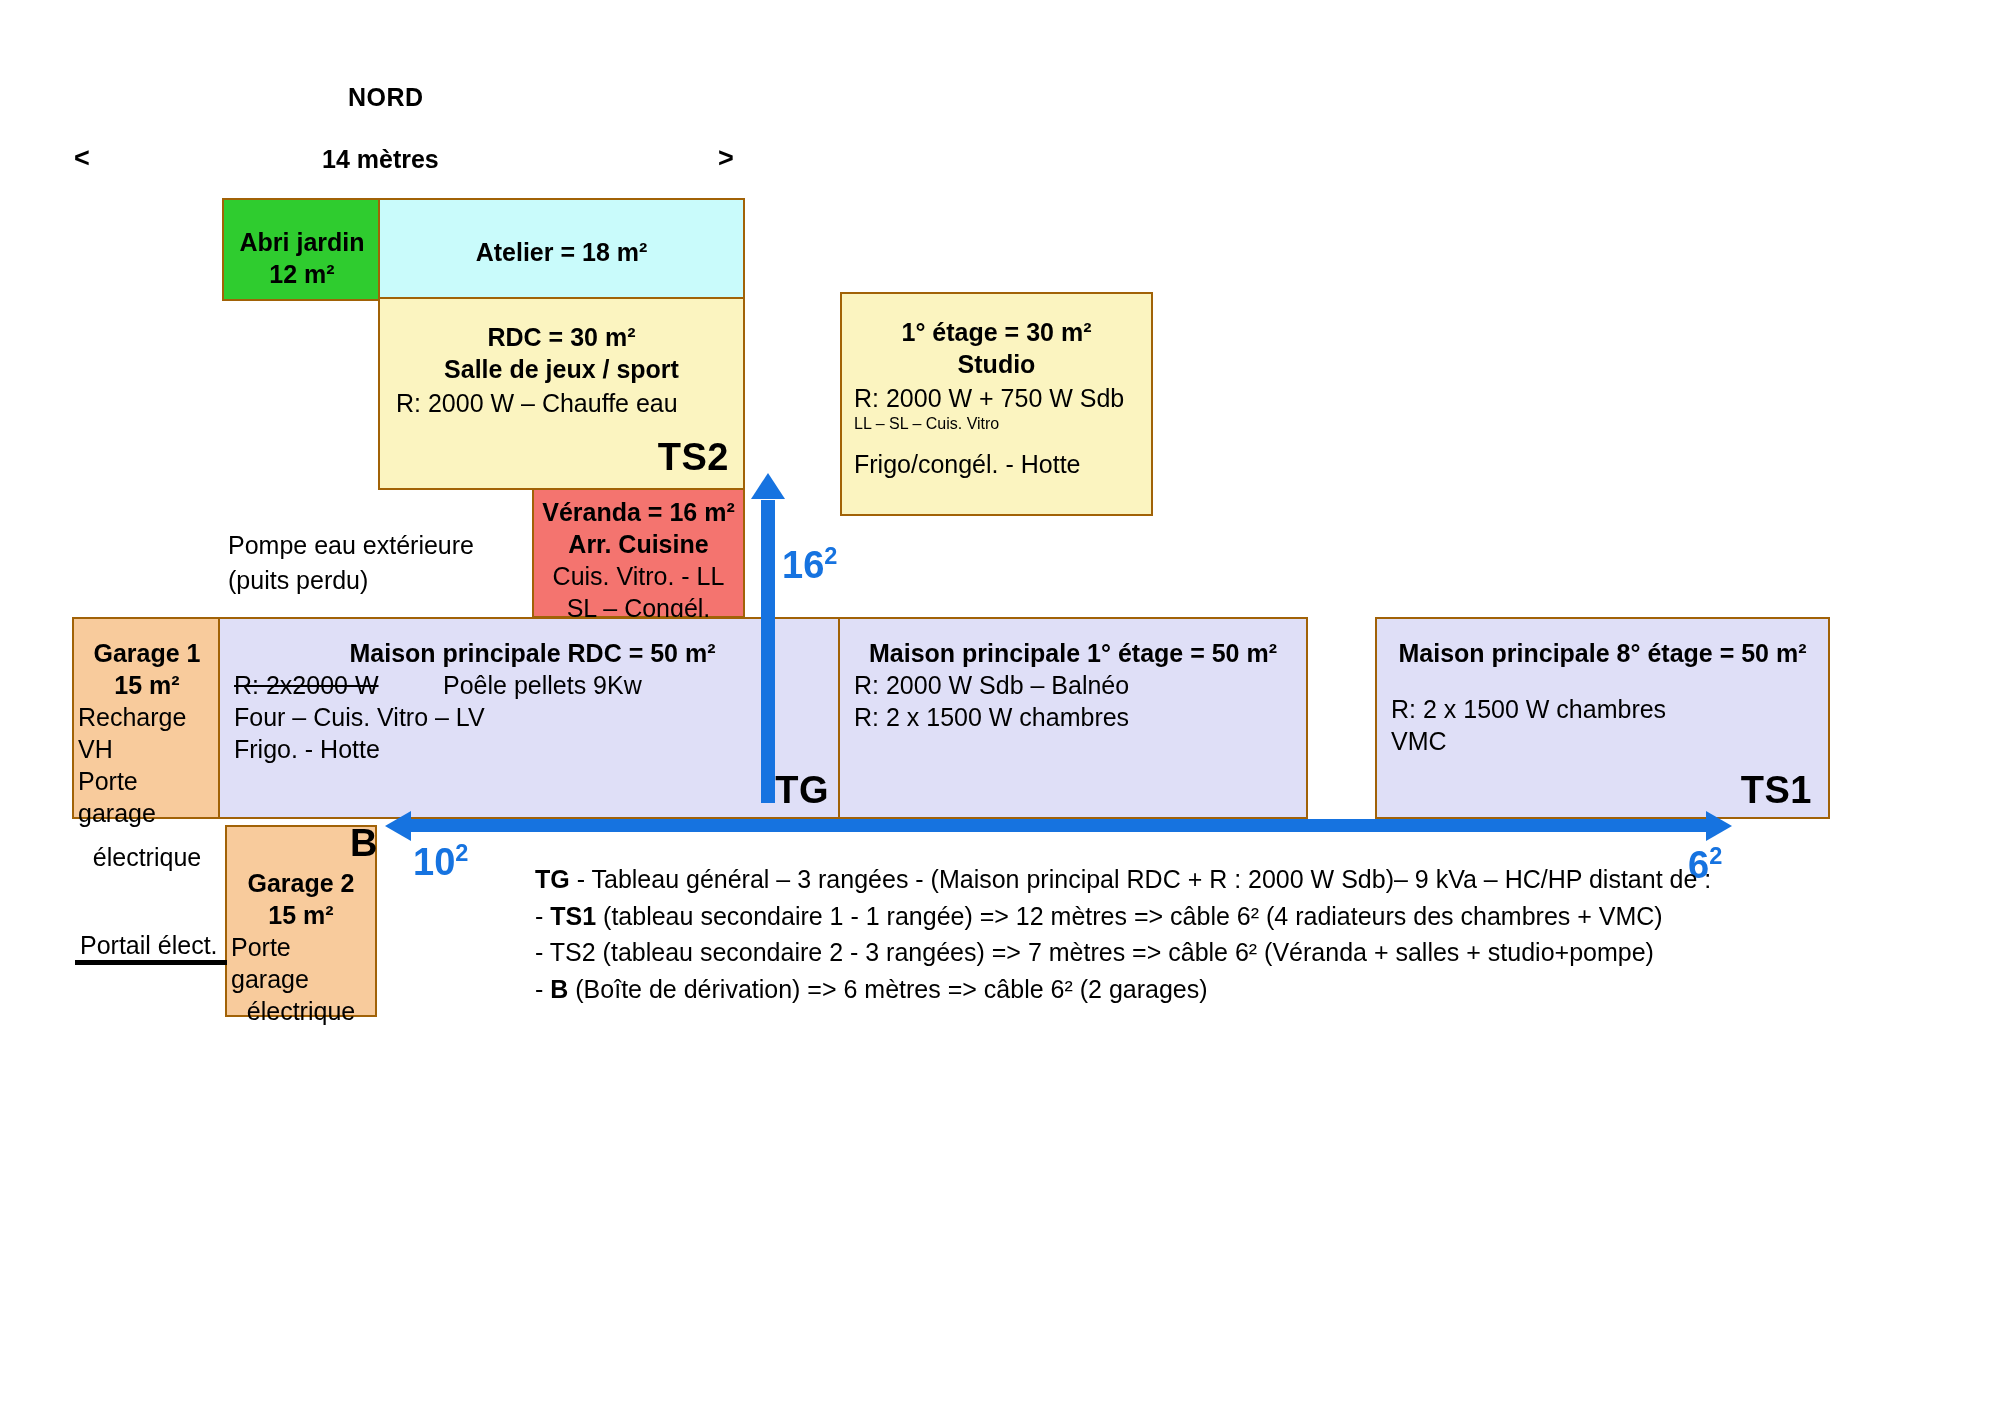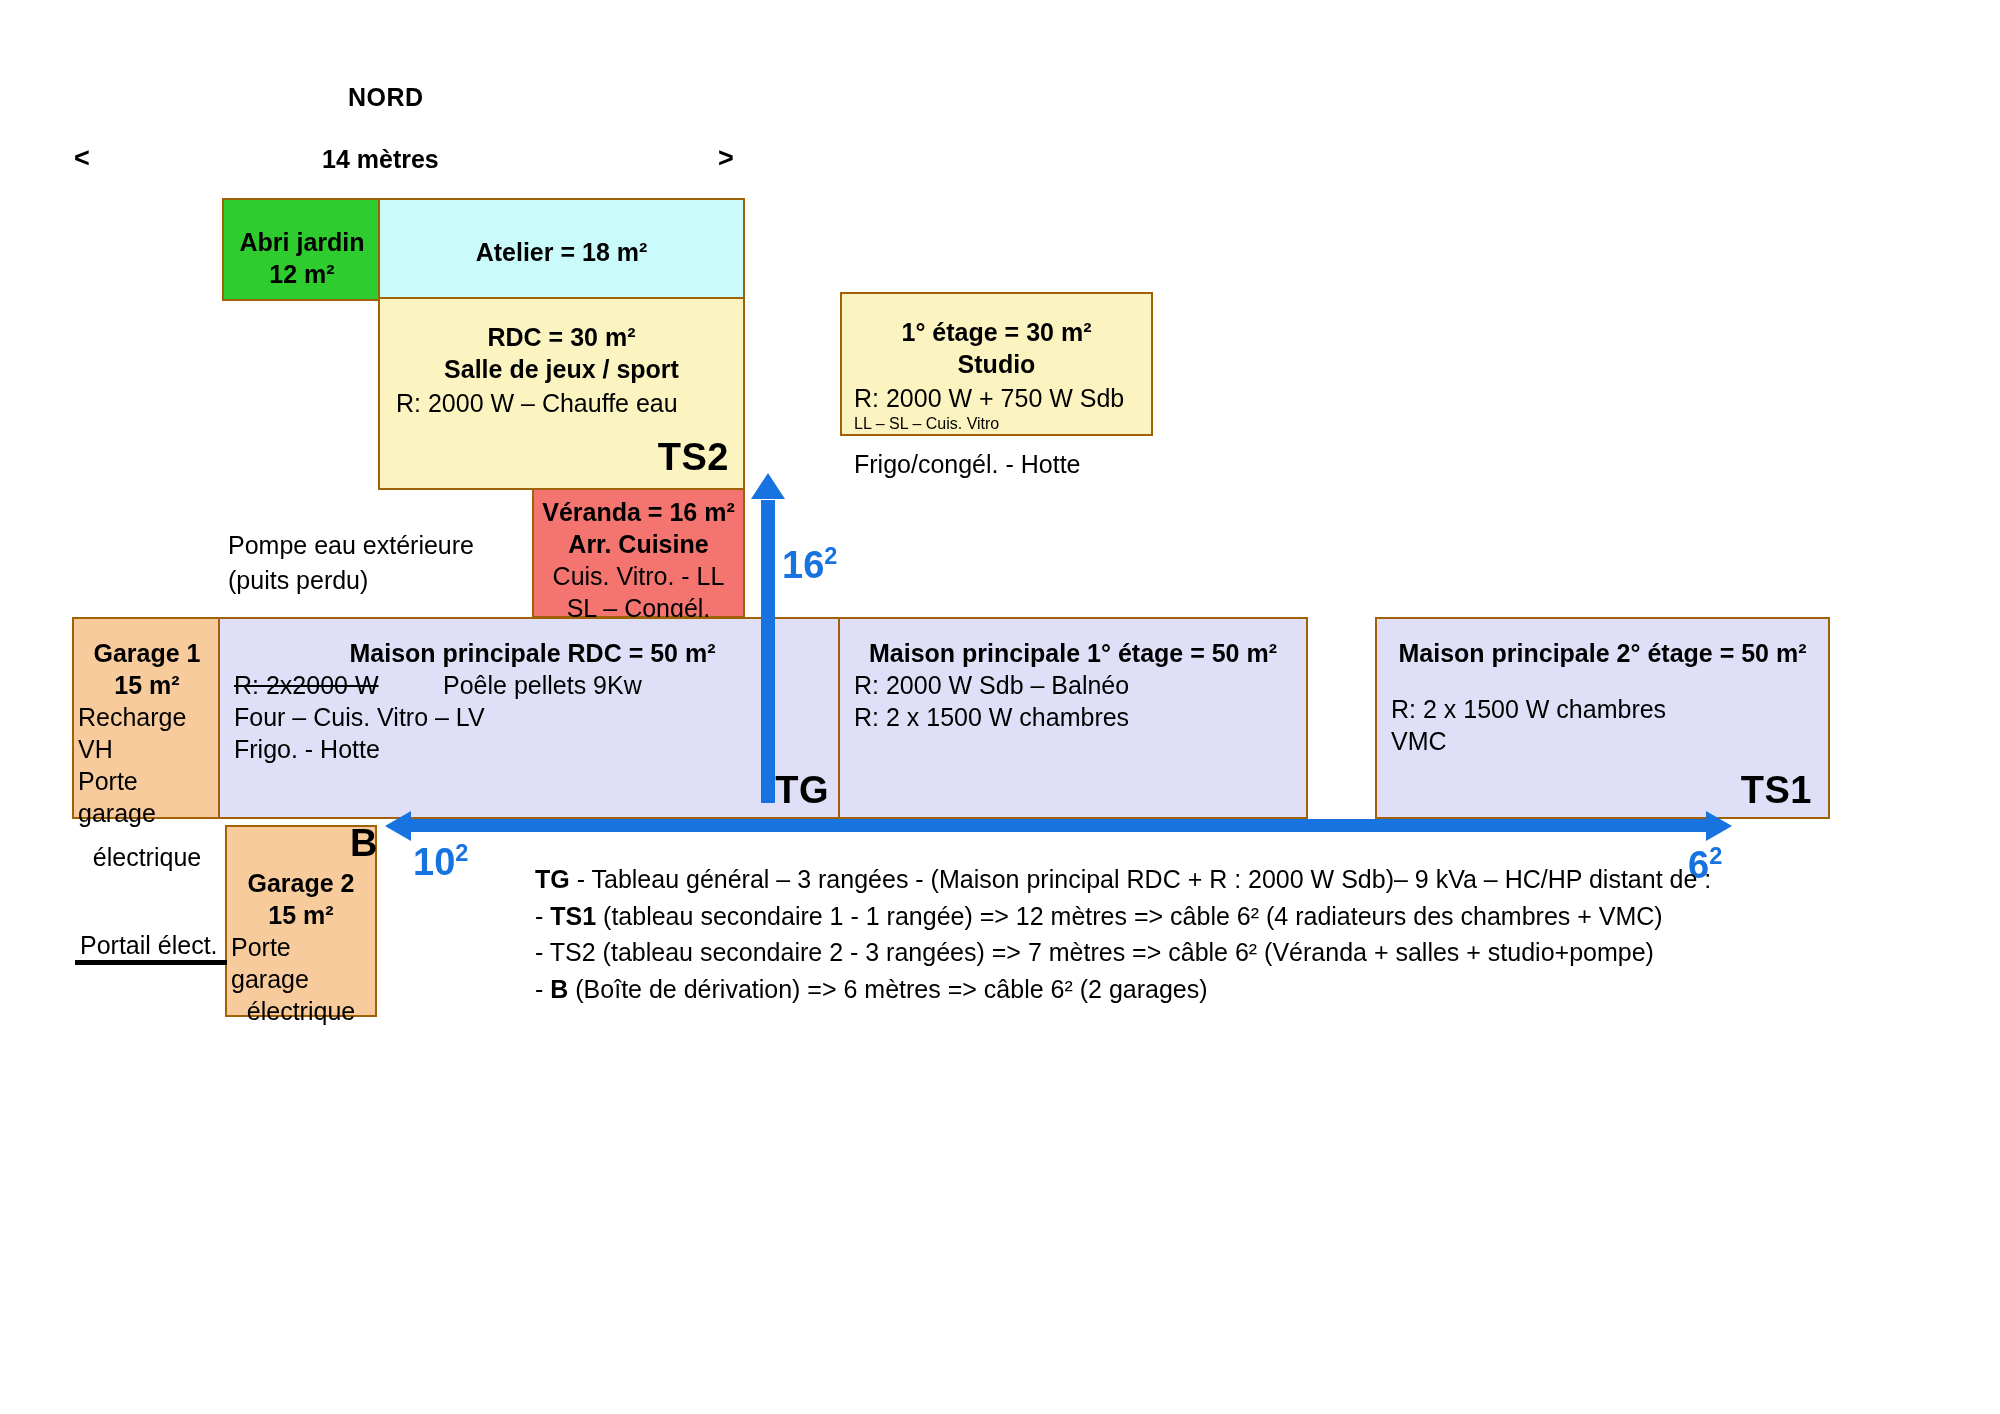--- a/index.html
+++ b/index.html
@@ -109,21 +109,21 @@
     <span class="ttl" style="font-size:25px;">Atelier = 18 m²</span>
   </div>
 
   <div class="abs room c-yellow" style="left:378px;top:297px;width:367px;height:193px;padding:22px 16px 0 16px;">
     <span class="ttl" style="font-size:25px;">RDC = 30 m²</span>
     <span class="ttl" style="font-size:25px;">Salle de jeux / sport</span>
     <span class="ln" style="font-size:25px;margin-top:2px;">R: 2000 W – Chauffe eau</span>
     <span class="panel-tag" style="right:14px;bottom:6px;">TS2</span>
   </div>
 
-  <div class="abs room c-yellow" style="left:840px;top:292px;width:313px;height:144px;padding:22px 12px 0 12px;">
+  <div class="abs room c-yellow" style="left:840px;top:292px;width:313px;height:224px;padding:22px 12px 0 12px;">
     <span class="ttl" style="font-size:25px;">1° étage = 30 m²</span>
     <span class="ttl" style="font-size:25px;">Studio</span>
     <span class="ln" style="font-size:25px;margin-top:2px;">R: 2000 W + 750 W Sdb</span>
     <span class="ln" style="font-size:16px;">LL – SL – Cuis. Vitro</span>
     <span class="ln" style="font-size:25px;margin-top:14px;">Frigo/congél. - Hotte</span>
   </div>
 
   <div class="abs room c-red" style="left:532px;top:488px;width:213px;height:130px;padding:6px 6px 0 6px;">
     <span class="ttl" style="font-size:25px;">Véranda = 16 m²</span>
     <span class="ttl" style="font-size:25px;">Arr. Cuisine</span>
@@ -155,21 +155,21 @@
     <span class="panel-tag" style="right:16px;bottom:2px;">TG</span>
   </div>
 
   <div class="abs room c-lilac" style="left:838px;top:617px;width:470px;height:202px;padding:18px 14px 0 14px;">
     <span class="ttl" style="font-size:25px;">Maison principale 1° étage = 50 m²</span>
     <span class="ln" style="font-size:25px;">R: 2000 W Sdb – Balnéo</span>
     <span class="ln" style="font-size:25px;">R: 2 x 1500 W chambres</span>
   </div>
 
   <div class="abs room c-lilac" style="left:1375px;top:617px;width:455px;height:202px;padding:18px 14px 0 14px;">
-    <span class="ttl" style="font-size:25px;">Maison principale 2° étage = 50 m²</span>
+    <span class="ttl" style="font-size:25px;">Maison principale 8° étage = 50 m²</span>
     <span class="ln" style="font-size:25px;margin-top:24px;">R: 2 x 1500 W chambres</span>
     <span class="ln" style="font-size:25px;">VMC</span>
     <span class="panel-tag" style="right:16px;bottom:2px;">TS1</span>
   </div>
 
   <div class="abs room c-orange" style="left:225px;top:825px;width:152px;height:192px;padding:40px 4px 0 4px;">
     <span class="ttl" style="font-size:25px;">Garage 2</span>
     <span class="ttl" style="font-size:25px;">15 m²</span>
     <span class="ln" style="font-size:25px;">Porte garage</span>
     <span class="ln c" style="font-size:25px;font-weight:normal;">électrique</span>

